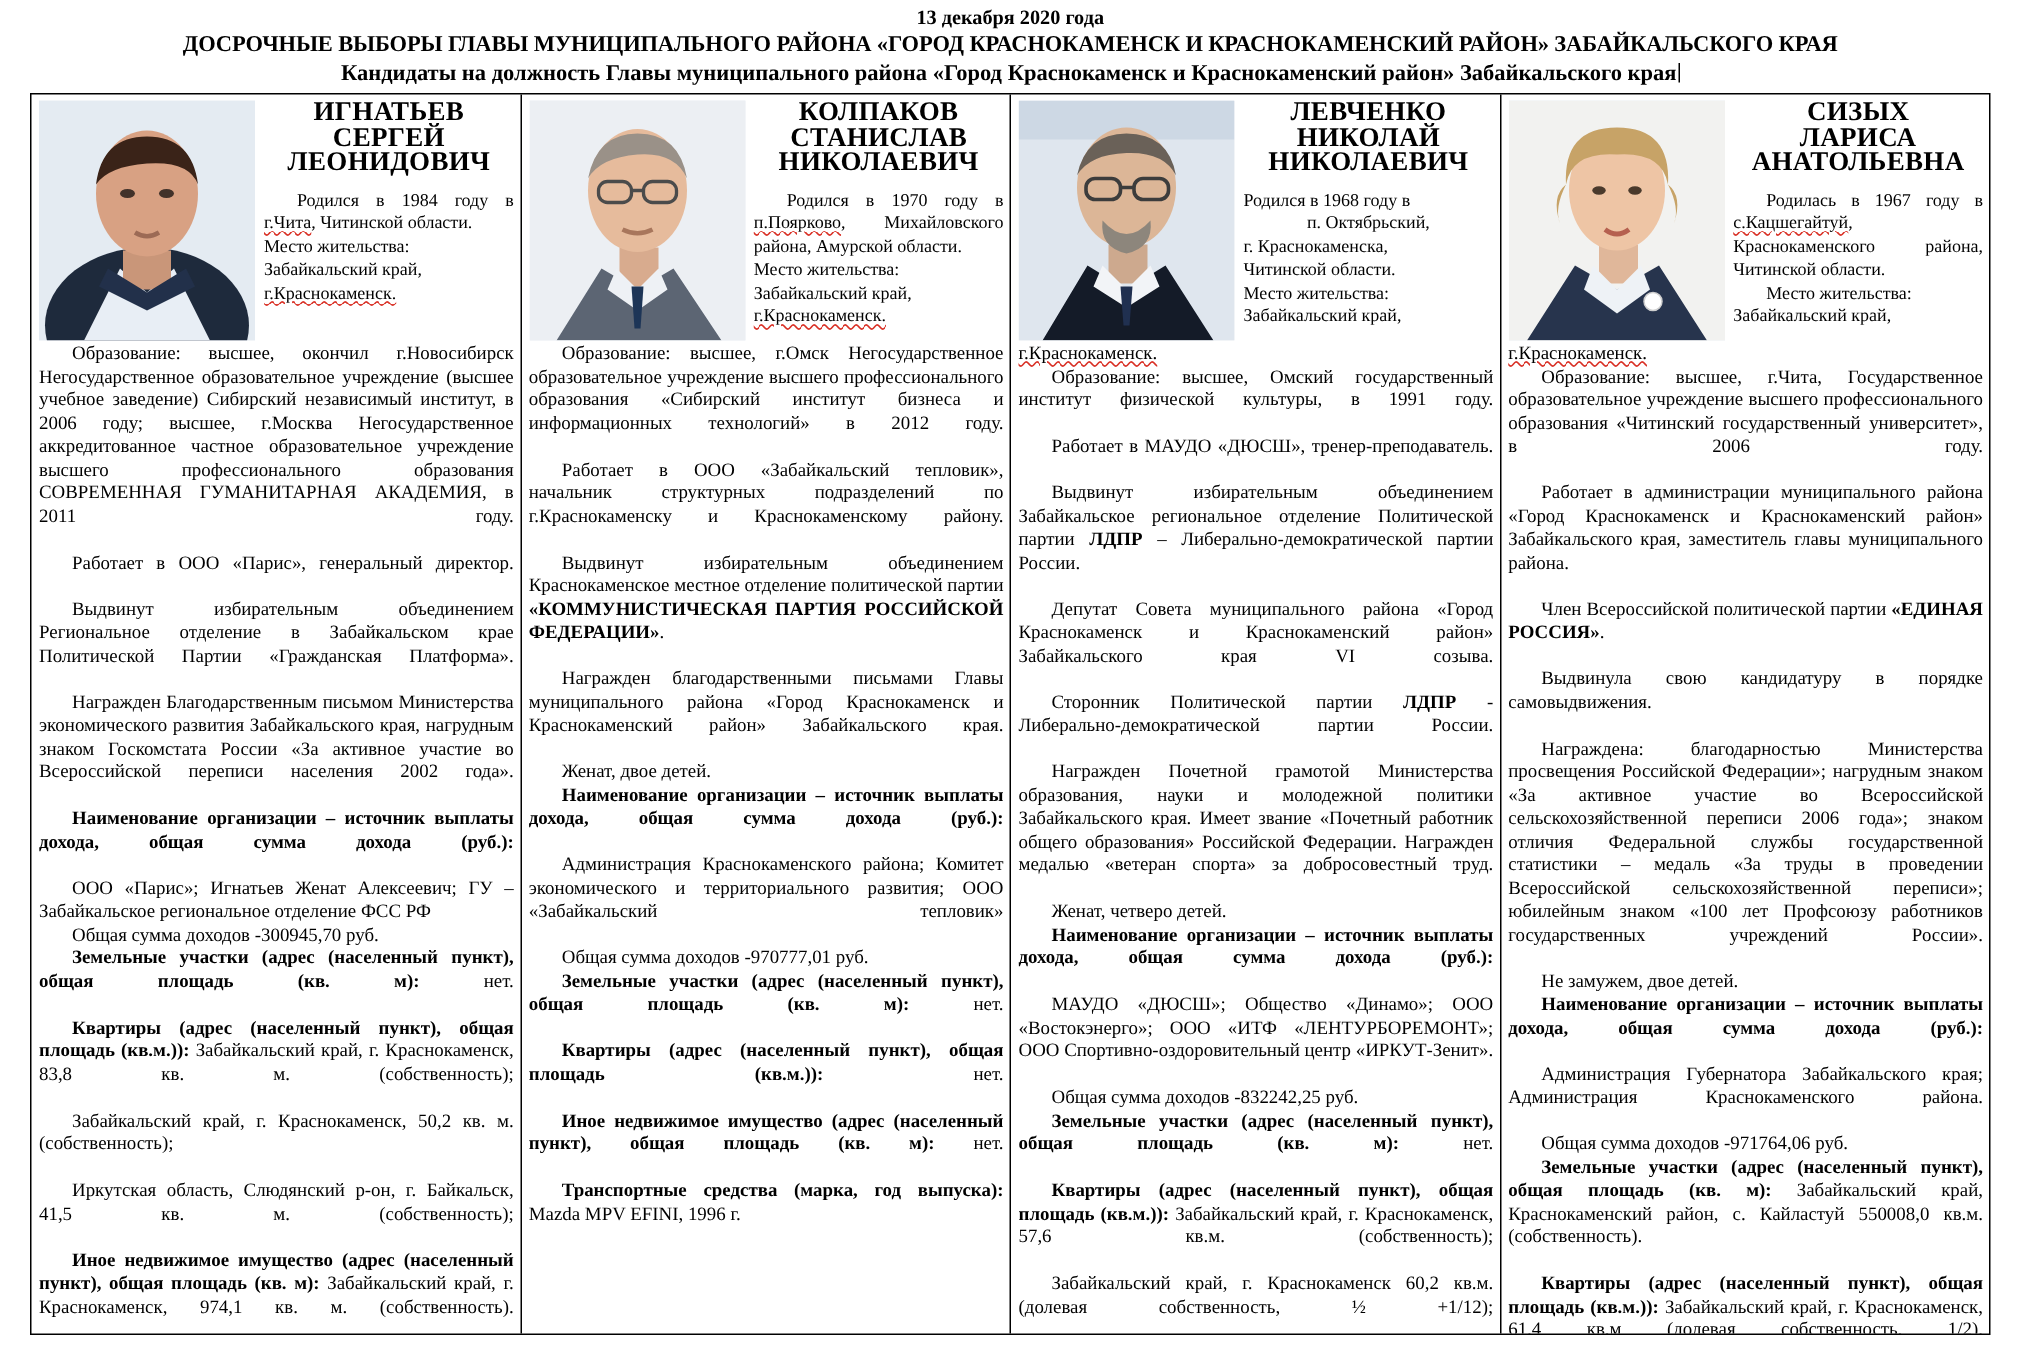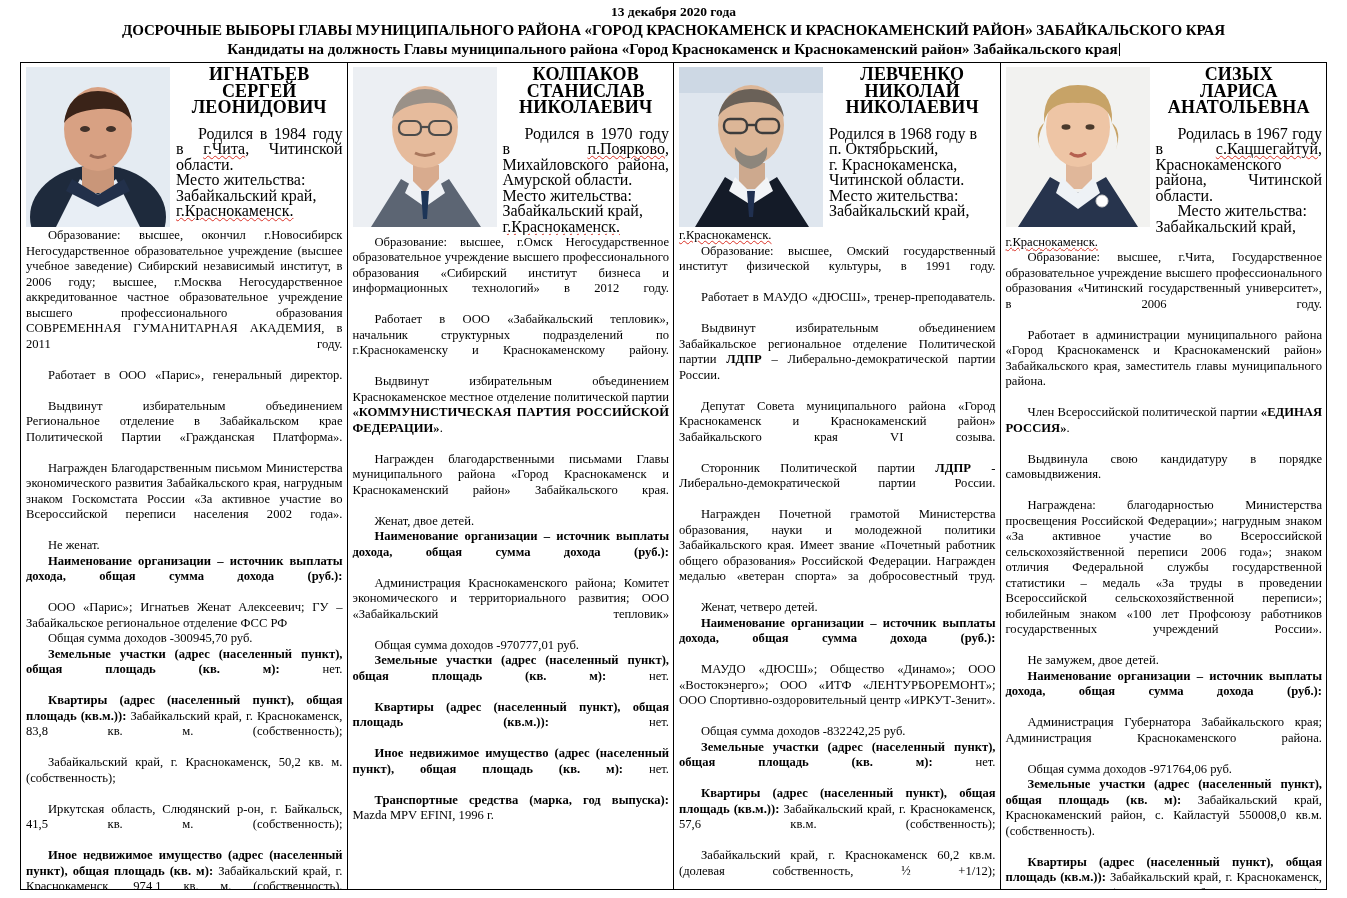--- a/index.html
+++ b/index.html
@@ -94,21 +94,21 @@
   .cand-name {
     text-align: center;
     font-weight: bold;
     font-size: 18px;
     line-height: 15.5px;
     margin: 1px 0 0 0;
     letter-spacing: 0.2px;
   }
 
   .intro {
-    font-size: 16px;
+    font-size: 12px;
     line-height: 15.6px;
     text-align: justify;
     text-indent: 22px;
     margin: 10px 0 0 0;
   }
   .intro-nojust { text-align: left; text-indent: 0; padding-left: 44px; }
 
   
   .body-text { clear: both; }
   p.para {
@@ -175,21 +175,20 @@
         <p class="intro intro-nojust" style="margin-top:0;">Место жительства:</p>
         <p class="intro" style="margin-top:0;text-indent:0;">Забайкальский край,</p>
         <p class="intro intro-nojust" style="margin-top:0;"><span class="u-red">г.Краснокаменск.</span></p>
       </div>
 
       <div class="body-text">
         <p class="para">Образование: высшее, окончил г.Новосибирск Негосударственное образовательное учреждение (высшее учебное заведение) Сибирский независимый институт, в 2006 году; высшее, г.Москва Негосударственное аккредитованное частное образовательное учреждение высшего профессионального образования СОВРЕМЕННАЯ ГУМАНИТАРНАЯ АКАДЕМИЯ, в 2011 году.</p>
         <p class="para">Работает в ООО «Парис», генеральный директор.</p>
         <p class="para"><span>Выдвинут избирательным объединением Региональное отделение в Забайкальском крае Политической Партии </span><span>«Гражданская Платформа»</span><span>.</span></p>
         <p class="para">Награжден Благодарственным письмом Министерства экономического развития Забайкальского края, нагрудным знаком Госкомстата России «За активное участие во Всероссийской переписи населения 2002 года».</p>
-        <p class="para lastfree">Не женат.</p>
         <p class="para"><b>Наименование организации – источник выплаты дохода, общая сумма дохода (руб.):</b></p>
         <p class="para lastfree">ООО «Парис»; Игнатьев Женат Алексеевич; ГУ – Забайкальское региональное отделение ФСС РФ</p>
         <p class="para lastfree">Общая сумма доходов -300945,70 руб.</p>
         <p class="para"><b>Земельные участки (адрес (населенный пункт), общая площадь (кв. м):</b> <span>нет.</span></p>
         <p class="para"><b>Квартиры (адрес (населенный пункт), общая площадь (кв.м.)):</b> <span>Забайкальский край, г. Краснокаменск, 83,8 кв. м. (собственность);</span></p>
         <p class="para">Забайкальский край, г. Краснокаменск, 50,2 кв. м. (собственность);</p>
         <p class="para">Иркутская область, Слюдянский р-он, г. Байкальск, 41,5 кв. м. (собственность);</p>
         <p class="para"><b>Иное недвижимое имущество (адрес (населенный пункт), общая площадь (кв. м):</b> <span>Забайкальский край, г. Краснокаменск, 974,1 кв. м. (собственность).</span></p>
 
       </div>
@@ -252,21 +251,21 @@
             <line x1="68" y1="58" x2="77" y2="58" stroke="#3c3c3c" stroke-width="2.4"></line>
             <path d="M56 80 q16 18 32 0 q2 18 -16 22 q-18 -4 -16 -22 z" fill="#8d867c"></path>
             <path d="M56 110 L72 126 L88 110 L94 124 L72 138 L50 124 Z" fill="#f2f4f7"></path>
             <path d="M68 124 L76 124 L74 150 L70 150 Z" fill="#203050"></path>
           </svg>
         </div>
         <div class="cand-name">ЛЕВЧЕНКО</div>
         <div class="cand-name">НИКОЛАЙ</div>
         <div class="cand-name">НИКОЛАЕВИЧ</div>
         <p class="intro intro-nojust">Родился в 1968 году в</p>
-        <p class="intro intro-nojust" style="margin-top:0;">п. Октябрьский,</p>
+        <p class="intro intro-nojust" style="margin-top:0;text-align:center;">п. Октябрьский,</p>
         <p class="intro intro-nojust" style="margin-top:0;">г. Краснокаменска,</p>
         <p class="intro intro-nojust" style="margin-top:0;text-indent:0;">Читинской области.</p>
         <p class="intro intro-nojust" style="margin-top:0;">Место жительства:</p>
         <p class="intro" style="margin-top:0;text-indent:0;">Забайкальский край,</p>
       </div>
 
       <div class="body-text">
         <p class="para noind lastfree"><span class="u-red">г.Краснокаменск.</span></p>
         <p class="para">Образование: высшее, Омский государственный институт физической культуры, в 1991 году.</p>
         <p class="para">Работает в МАУДО «ДЮСШ», тренер-преподаватель.</p>

